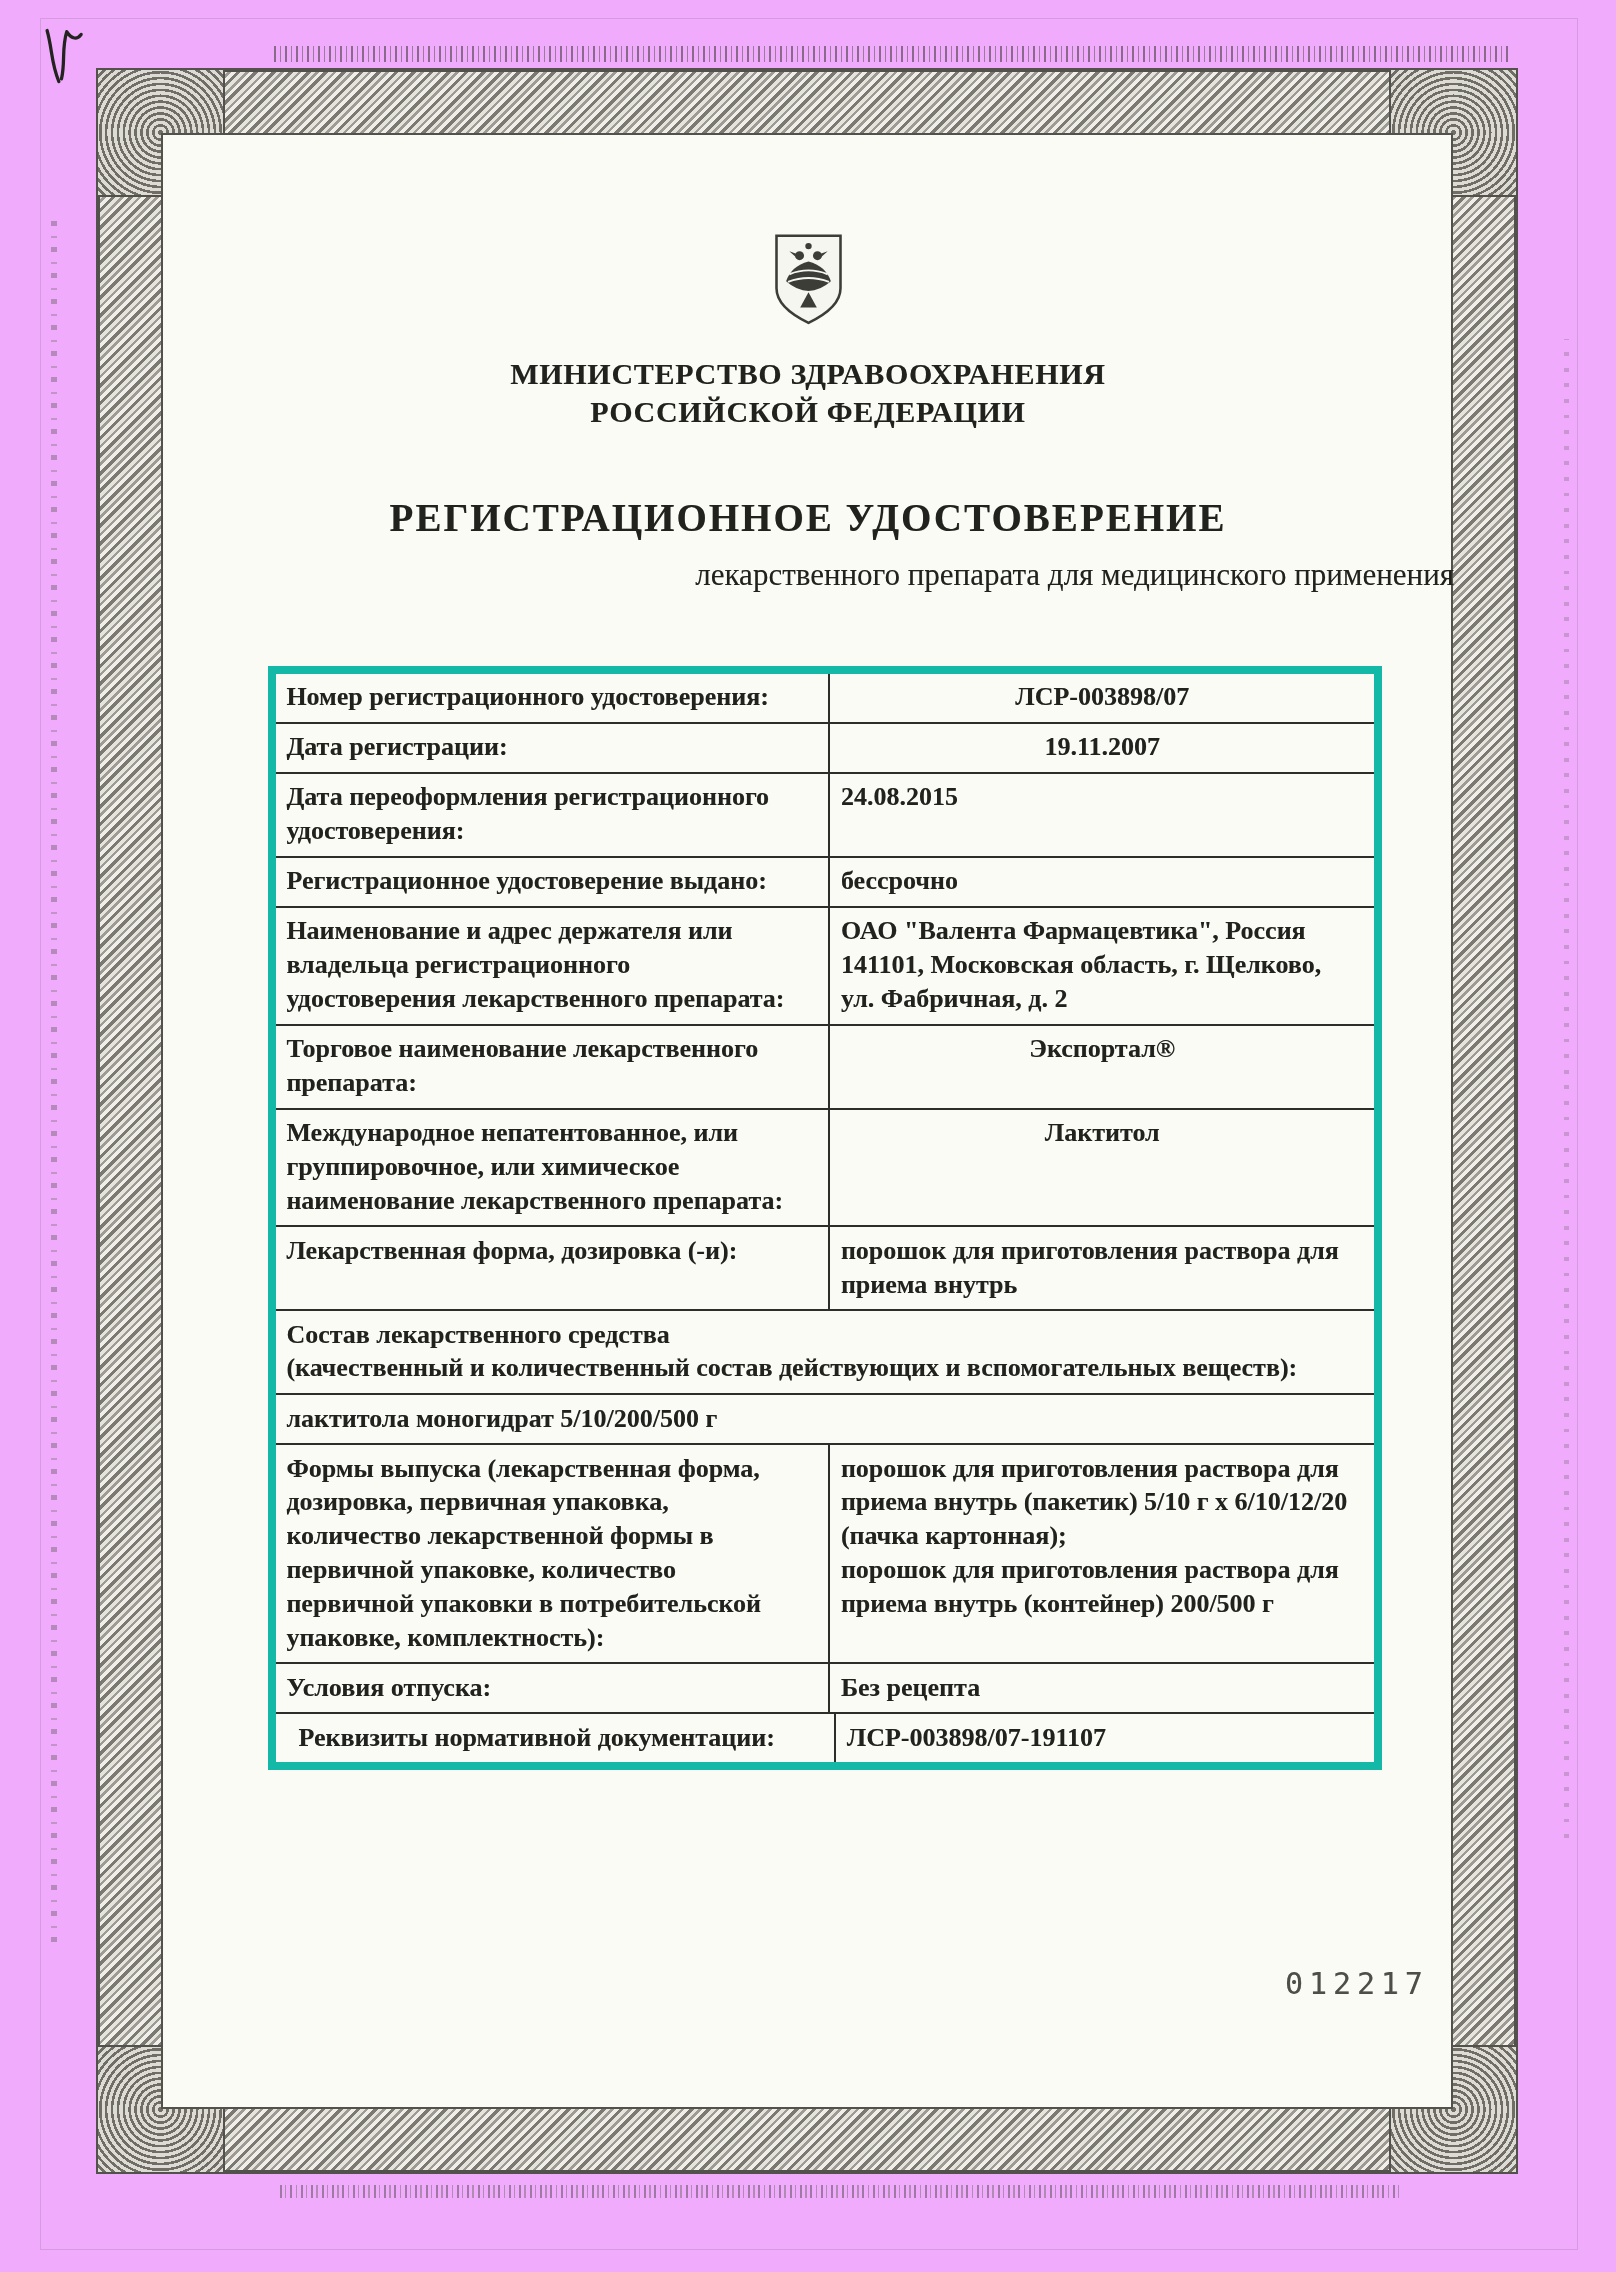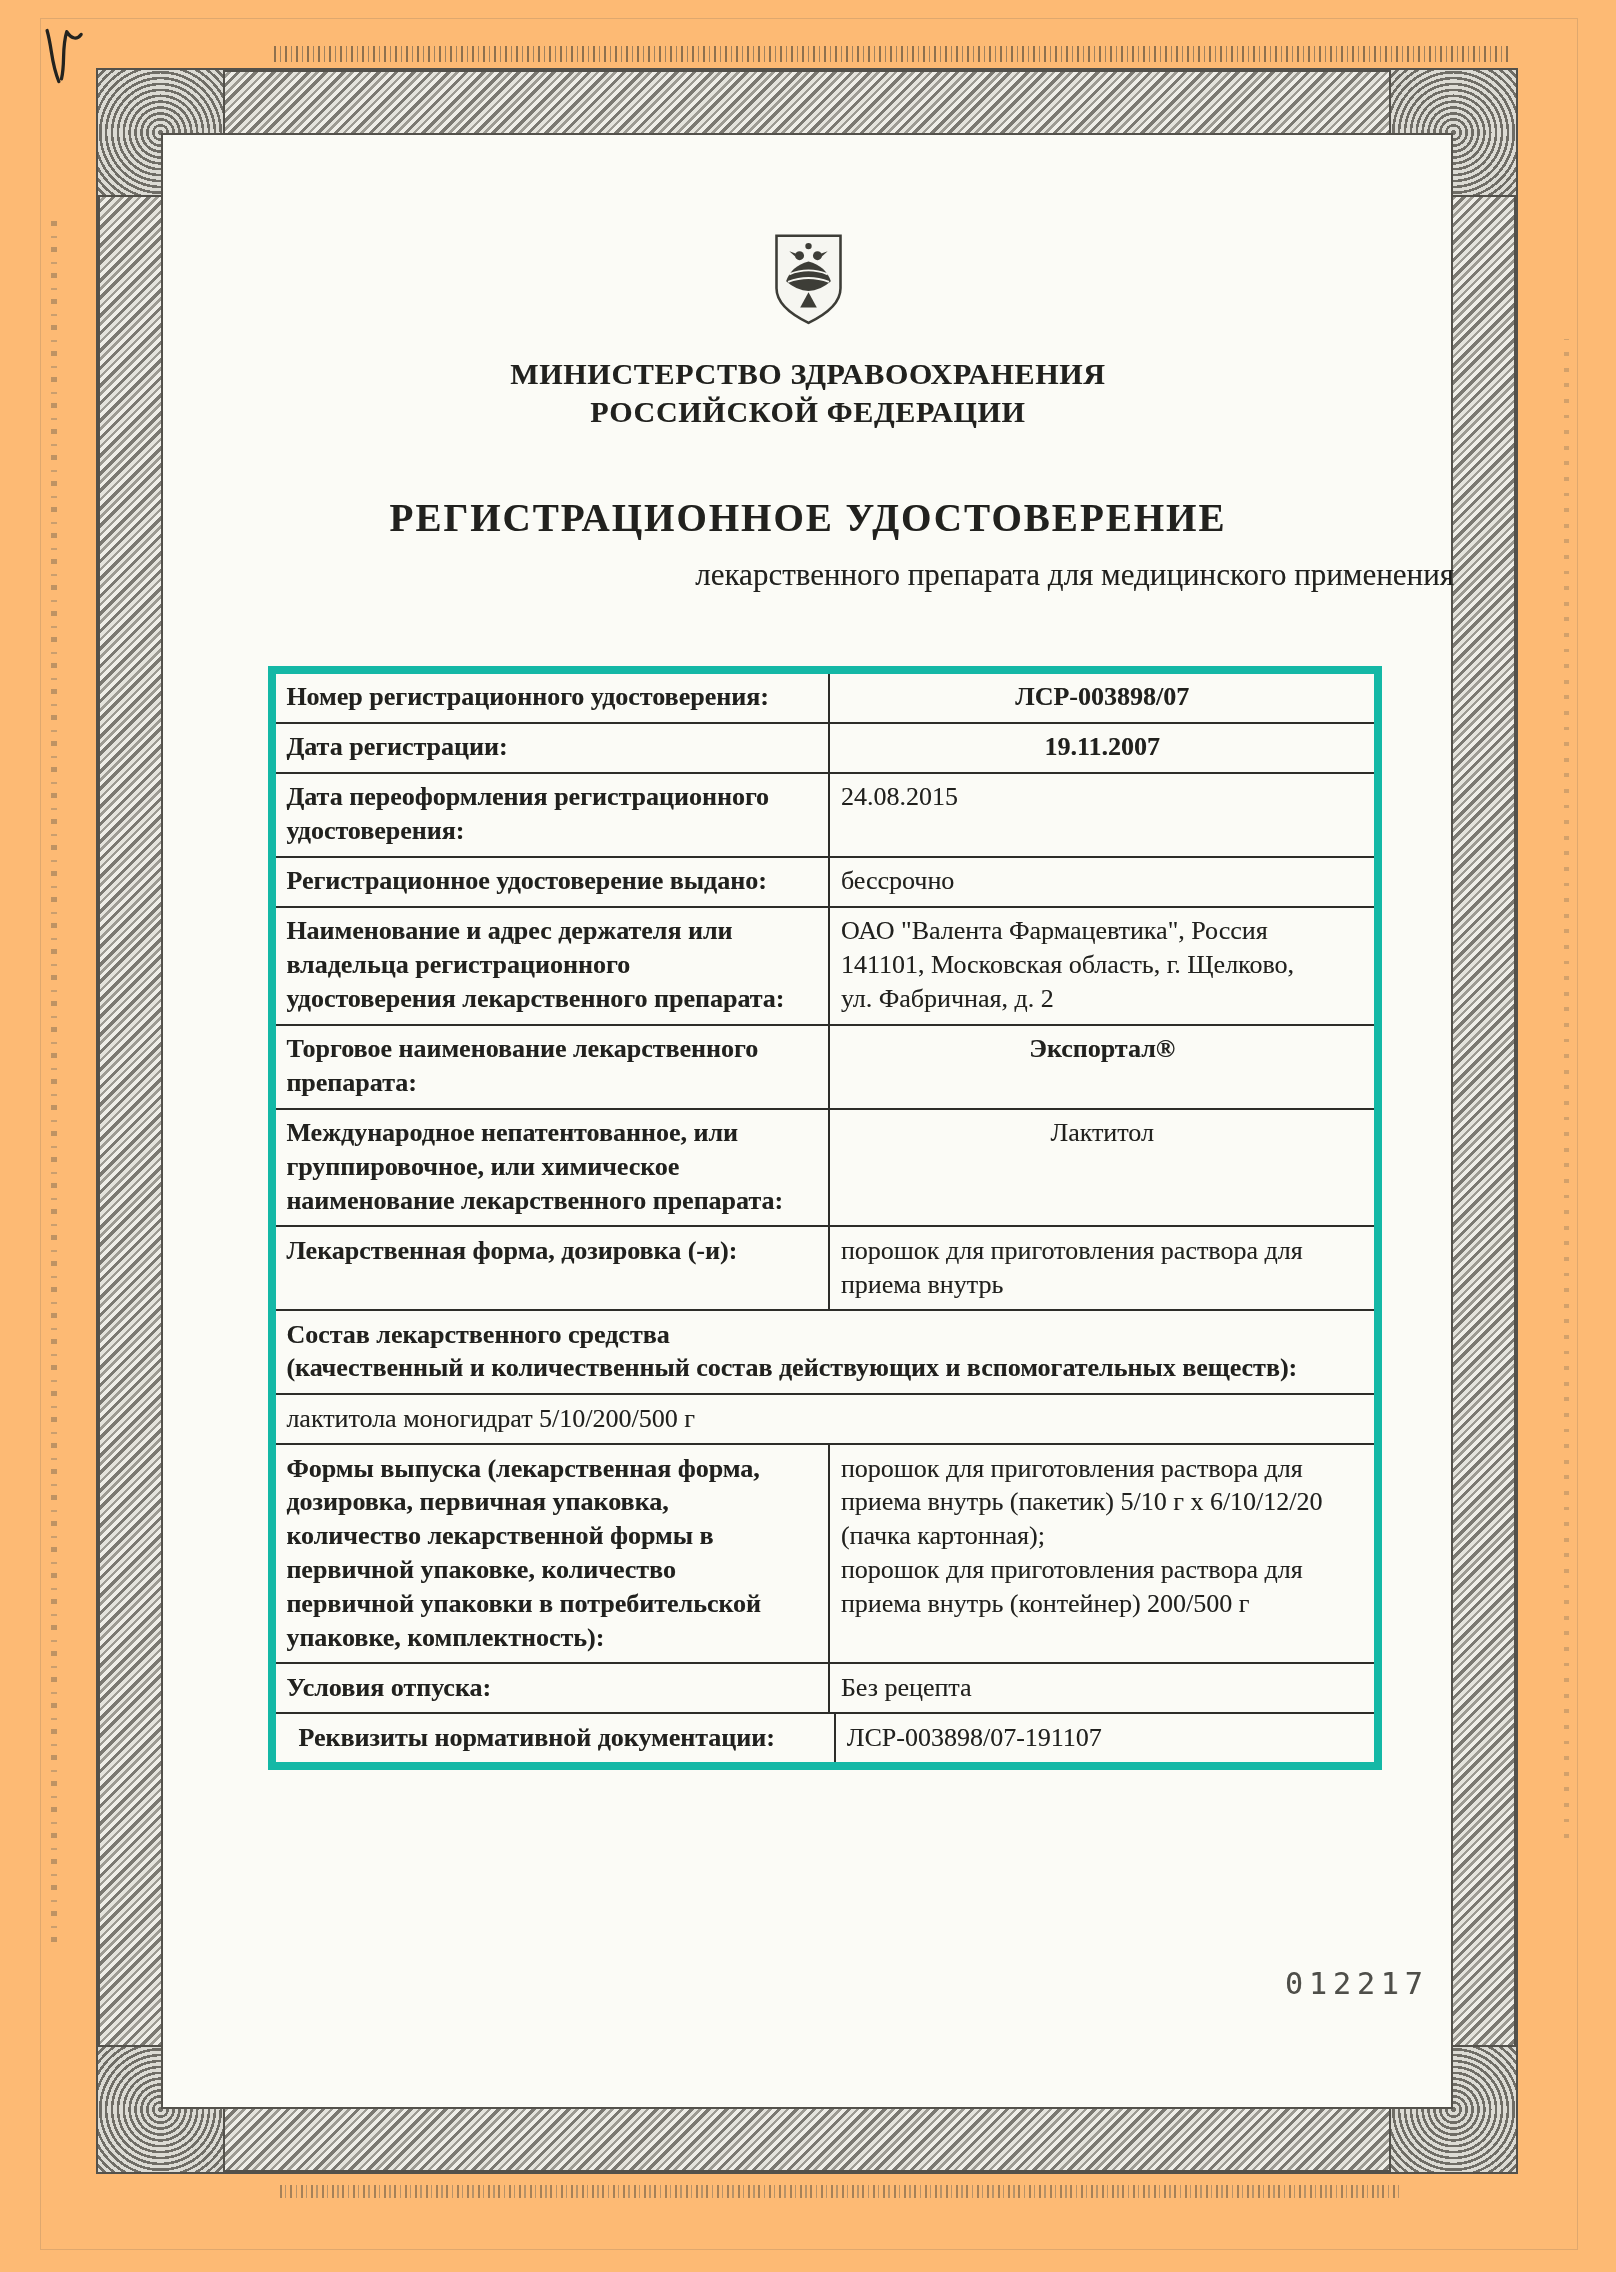--- a/index.html
+++ b/index.html
@@ -4,21 +4,21 @@
 <style>
   html, body { margin: 0; padding: 0; }
   body {
     width: 1616px; height: 2273px;
     background: #f3f3ef;
     font-family: "Liberation Serif", serif;
     color: #21211e;
     position: relative;
     overflow: hidden;
   }
-  .page { position: absolute; inset: 0; background: #fdba74; }
+  .page { position: absolute; inset: 0; background: #f0abfc; }
 
   
   .outer-edge {
     position: absolute; top: 18px; left: 40px; right: 38px; bottom: 23.5px;
     border: 1.3px solid rgba(90,90,85,0.18);
     pointer-events: none;
   }
 
   
   .noise { position: absolute; opacity: .5; }
@@ -88,21 +88,21 @@
   }
 
   .cert-table {
     margin-top: 73px; margin-left: 106px; width: 1114px;
     border: 8px solid #14b8a6;
     box-sizing: border-box;
     font-size: 26px; line-height: 1.3;
   }
   .trow { display: flex; border-bottom: 2px solid #2d2d29; }
   .trow:last-child { border-bottom: none; margin-left: 12px; }
-  .cell { padding: 6.5px 10.4px 7.8px 10.4px; box-sizing: border-box; white-space: pre-line; }
+  .cell { padding: 6.5px 10.4px 7.8px 10.4px; box-sizing: border-box; white-space: pre-line; font-weight: bold; }
   .cell.label { width: 50.5%; font-weight: bold; border-right: 2px solid #2d2d29; }
   .cell.value { width: 49.5%; }
   .cell.full { width: 100%; border-right: none; }
   .cell.center { text-align: center; }
   .cell.bold { font-weight: bold; }
 
   .serial {
     position: absolute; left: 1285px; top: 1966px;
     font-family: "DejaVu Sans Mono", monospace;
     font-size: 30px; letter-spacing: 5.9px; color: #4e4e49;

